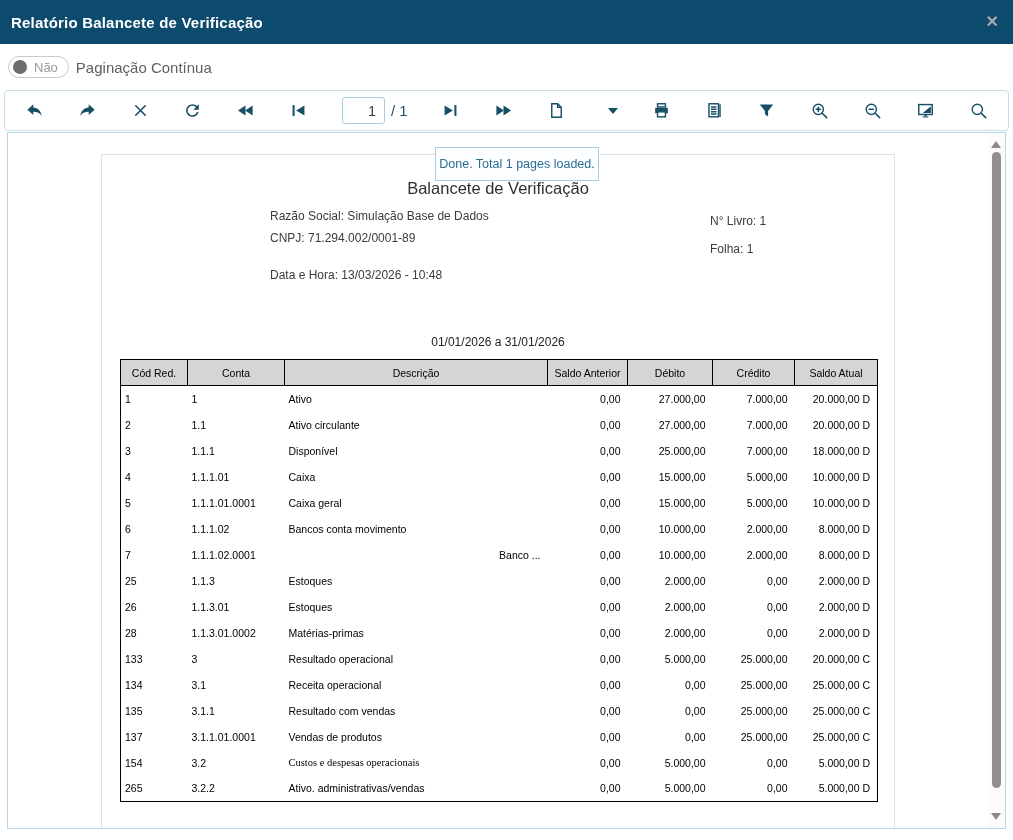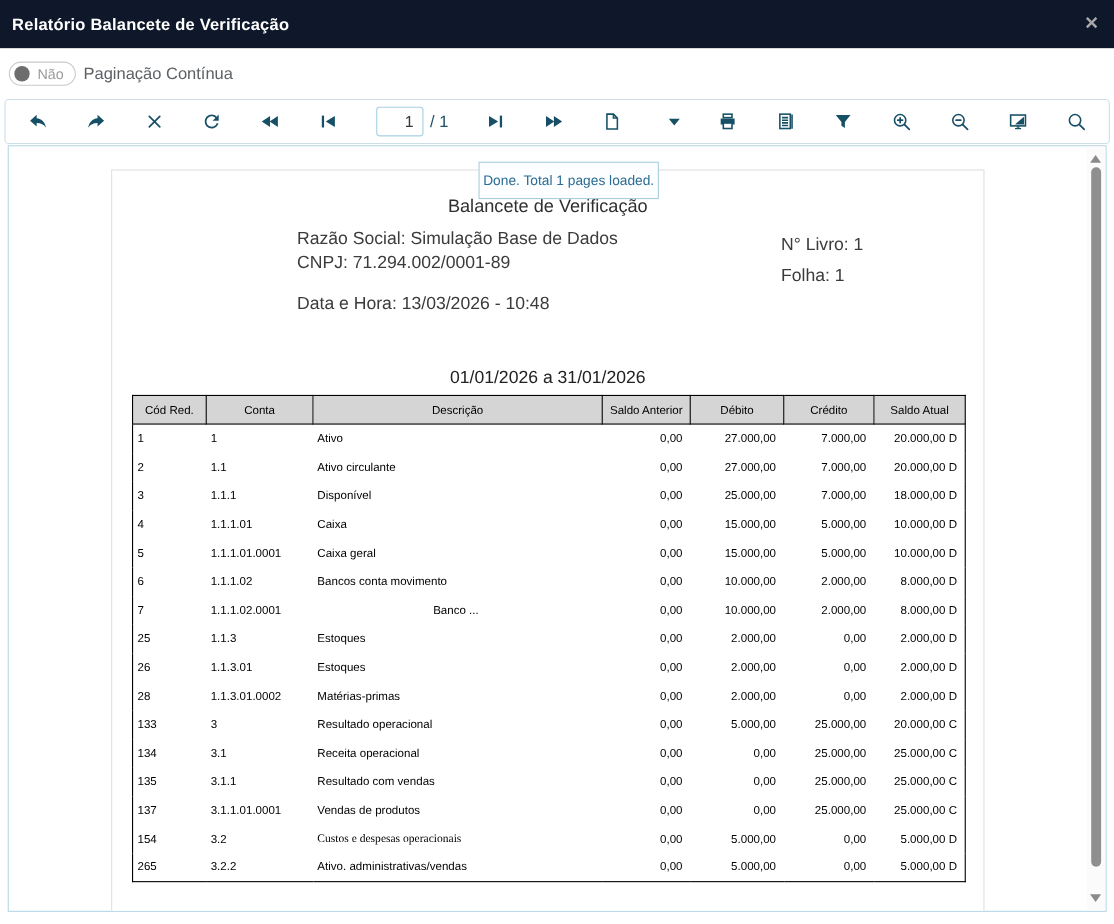--- a/index.html
+++ b/index.html
@@ -1,20 +1,20 @@
 <!DOCTYPE html>
 <html><head>
 <meta charset="utf-8">
 <style>
   * { margin:0; padding:0; box-sizing:border-box; }
   html,body { width:1013px; height:840px; overflow:hidden; background:#fff;
               font-family:"Liberation Sans", sans-serif; }
 
   
-  .modal-header { height:44px; background:#0f172a; display:flex; align-items:center;
+  .modal-header { height:44px; background:#0c4a6e; display:flex; align-items:center;
                   justify-content:space-between; padding:0 14px 0 11px; }
   .modal-title  { color:#ffffff; font-size:15px; font-weight:bold; letter-spacing:.2px; }
   .close-btn    { color:#a9a9a9; font-size:16px; font-weight:bold; cursor:pointer; line-height:1; }
 
   
   .toggle-row   { height:46px; display:flex; align-items:center; padding-left:8px; background:#fff; }
   .toggle-pill  { display:inline-flex; align-items:center; border:1px solid #c9c9c9;
                   border-radius:12px; height:22px; padding:0 10px 0 4px; cursor:pointer; }
   .toggle-knob  { width:14px; height:14px; border-radius:50%; background:#6d6d6d; margin-right:7px; }
   .toggle-state { font-size:13px; color:#9c9c9c; }
@@ -55,28 +55,28 @@
               border-left:5.5px solid transparent; border-right:5.5px solid transparent;
               border-top:7px solid #8a8a8a; }
   .thumb { position:absolute; top:19px; left:4px; width:9px; height:636px;
            background:#8f8f8f; border-radius:5px; }
 
   
   .page { position:absolute; left:93px; top:21px; width:794px; height:1200px;
           background:#fff; border:1px solid #e0e0e0; }
   .rpt-title { position:absolute; top:24px; left:0; width:100%; text-align:center;
                font-size:16.5px; color:#2f2f2f; }
-  .meta { position:absolute; font-size:16px; color:#3b3b3b; white-space:nowrap; }
+  .meta { position:absolute; font-size:12px; color:#3b3b3b; white-space:nowrap; }
   .m-razao { left:168px; top:54px; }
   .m-cnpj  { left:168px; top:76px; }
   .m-data  { left:168px; top:113px; }
   .m-livro { left:608px; top:59px; }
   .m-folha { left:608px; top:87px; }
   .period  { position:absolute; top:180px; left:0; width:100%; text-align:center;
-             font-size:16px; color:#222; }
+             font-size:12px; color:#222; }
 
   
   .rpt-table { position:absolute; left:18px; top:204px; width:757px;
                border-collapse:collapse; table-layout:fixed; font-size:10.5px; color:#000;
                border:1px solid #000; }
   .rpt-table thead th { border:1px solid #000; background:#d5d5d5; font-weight:normal;
                         height:26px; text-align:center; padding:0 2px; overflow:hidden; }
   .rpt-table tbody td { height:26px; padding:0 7px 0 4px; overflow:hidden; white-space:nowrap;
                         vertical-align:middle; }
 </style>
@@ -313,21 +313,21 @@
             <td style="text-align: left;">1.1.1.02</td>
             <td style="text-align: left;">Bancos conta movimento</td>
             <td style="text-align: right;">0,00</td>
             <td style="text-align: right;">10.000,00</td>
             <td style="text-align: right;">2.000,00</td>
             <td style="text-align: right;">8.000,00 D</td>
           </tr>
           <tr>
             <td style="text-align: left;">7</td>
             <td style="text-align: left;">1.1.1.02.0001</td>
-            <td style="text-align: center;">Banco ...</td>
+            <td style="text-align: right;">Banco ...</td>
             <td style="text-align: right;">0,00</td>
             <td style="text-align: right;">10.000,00</td>
             <td style="text-align: right;">2.000,00</td>
             <td style="text-align: right;">8.000,00 D</td>
           </tr>
           <tr>
             <td style="text-align: left;">25</td>
             <td style="text-align: left;">1.1.3</td>
             <td style="text-align: left;">Estoques</td>
             <td style="text-align: right;">0,00</td>

